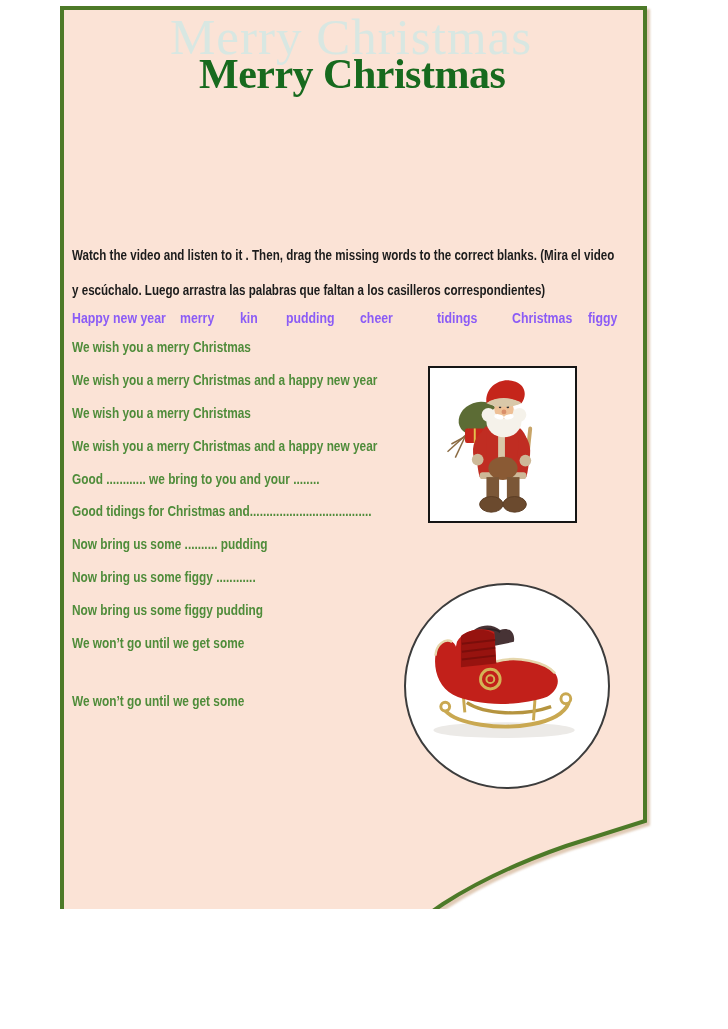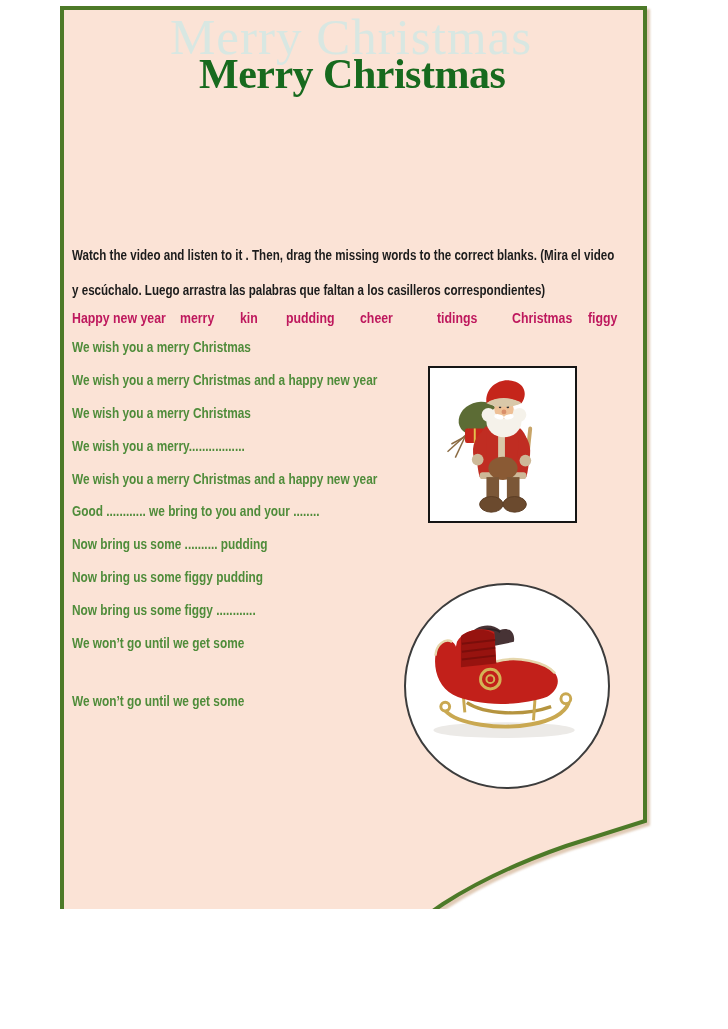--- a/index.html
+++ b/index.html
@@ -6,21 +6,21 @@
   #canvas{position:relative;width:728px;height:909px;overflow:hidden;background:#ffffff;
           font-family:"Liberation Sans", sans-serif;}
   .sheet-svg{position:absolute;left:0;top:0;filter:drop-shadow(3px 3px 1px rgba(198,158,120,0.55));}
   .title-wm{position:absolute;left:170px;top:8px;font-family:"Liberation Serif",serif;
             font-size:51px;color:#d8e7e2;white-space:nowrap;letter-spacing:1px;}
   .title-main{position:absolute;left:199px;top:50px;font-family:"Liberation Serif",serif;
             font-size:42px;font-weight:700;color:#176a1e;white-space:nowrap;letter-spacing:-0.5px;}
   .cond{display:inline-block;transform:scaleX(0.8);transform-origin:0 50%;white-space:nowrap;}
   .instr{position:absolute;left:72px;top:237px;color:#1c1c1c;font-weight:bold;font-size:14.5px;}
   .instr .row{height:35px;display:flex;align-items:center;}
-  .wb{position:absolute;left:0;top:306px;width:728px;height:24px;color:#be185d;
+  .wb{position:absolute;left:0;top:306px;width:728px;height:24px;color:#8b5cf6;
       font-weight:bold;font-size:14.5px;}
   .wb span{position:absolute;top:4px;transform:scaleX(0.85);transform-origin:0 50%;white-space:nowrap;}
   .wb .w0{left:72px}.wb .w1{left:180px}.wb .w2{left:240px}.wb .w3{left:286px}
   .wb .w4{left:360px}.wb .w5{left:437px}.wb .w6{left:512px}.wb .w7{left:588px}
   .lyr{position:absolute;left:72px;top:330px;color:#4f8c3a;font-weight:bold;font-size:15px;}
   .lyr .ln{height:32.9px;display:flex;align-items:center;}
   .lyr .ln.gap{margin-top:25px;}
   .lyr .cond{transform:scaleX(0.79);}
   .santa-box{position:absolute;left:428px;top:366px;width:149px;height:157px;background:#ffffff;
              border:2px solid #151515;box-sizing:border-box;}
@@ -70,36 +70,36 @@
     <div class="ln">
         <span class="cond">We wish you a merry Christmas</span>
       </div>
     <div class="ln">
         <span class="cond">We wish you a merry Christmas and a happy new year</span>
       </div>
     <div class="ln">
         <span class="cond">We wish you a merry Christmas</span>
       </div>
     <div class="ln">
-        <span class="cond">We wish you a merry.................</span>
-      </div>
-    <div class="ln">
         <span class="cond">We wish you a merry Christmas and a happy new year</span>
       </div>
     <div class="ln">
         <span class="cond">Good ............ we bring to you and your ........</span>
       </div>
     <div class="ln">
+        <span class="cond">Good tidings for Christmas and.....................................</span>
+      </div>
+    <div class="ln">
         <span class="cond">Now bring us some .......... pudding</span>
       </div>
     <div class="ln">
-        <span class="cond">Now bring us some figgy pudding</span>
+        <span class="cond">Now bring us some figgy ............</span>
       </div>
     <div class="ln">
-        <span class="cond">Now bring us some figgy ............</span>
+        <span class="cond">Now bring us some figgy pudding</span>
       </div>
     <div class="ln">
         <span class="cond">We won’t go until we get some</span>
       </div>
     <div class="ln gap">
         <span class="cond">We won’t go until we get some</span>
       </div>
   </div>
 
   <div class="santa-box">

